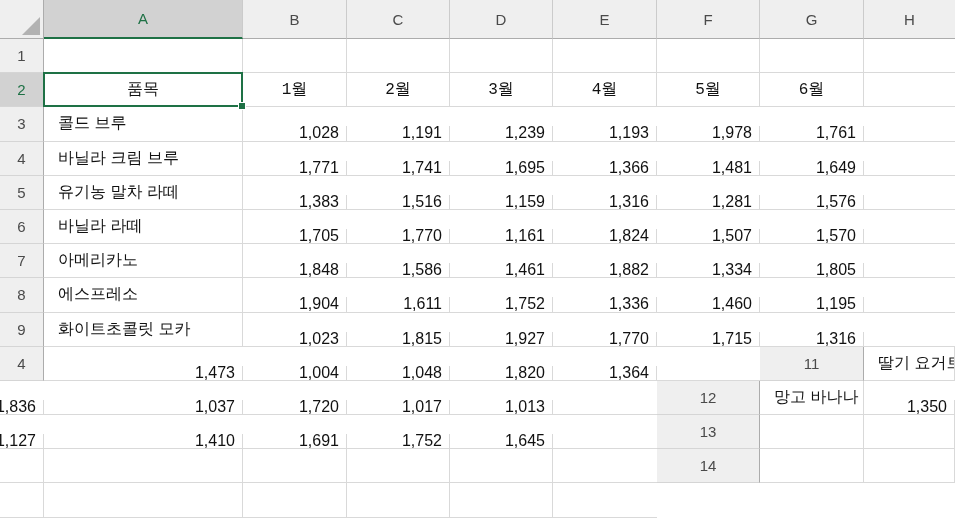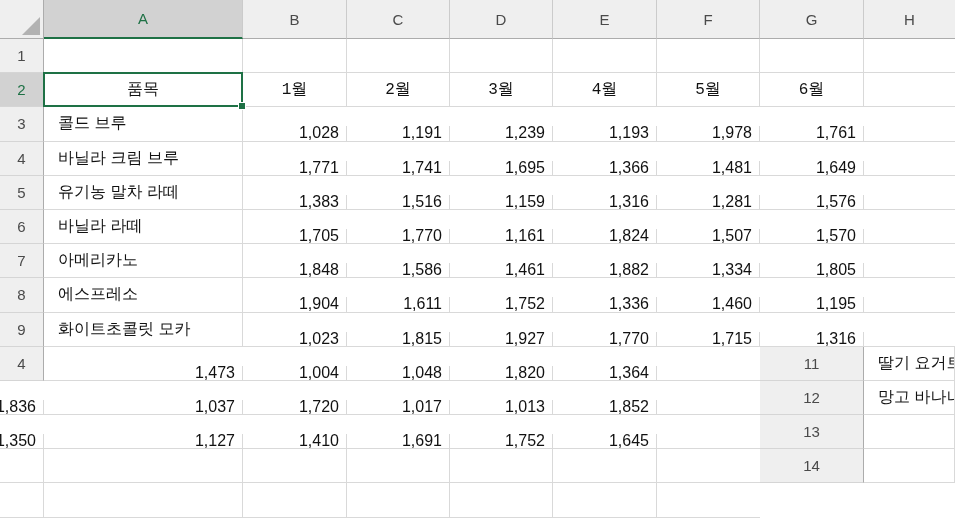--- a/index.html
+++ b/index.html
@@ -199,21 +199,20 @@
     <div class="cell num">1,820</div>
     <div class="cell num">1,364</div>
     <div class="cell last"></div>
     <div class="rowhdr">11</div>
     <div class="cell txt">딸기 요거트</div>
     <div class="cell num">1,836</div>
     <div class="cell num">1,037</div>
     <div class="cell num">1,720</div>
     <div class="cell num">1,017</div>
     <div class="cell num">1,013</div>
-    <div class="cell num">1,852</div>
     <div class="cell last"></div>
     <div class="rowhdr">12</div>
     <div class="cell txt">망고 바나나</div>
     <div class="cell num">1,350</div>
     <div class="cell num">1,127</div>
     <div class="cell num">1,410</div>
     <div class="cell num">1,691</div>
     <div class="cell num">1,752</div>
     <div class="cell num">1,645</div>
     <div class="cell last"></div>

